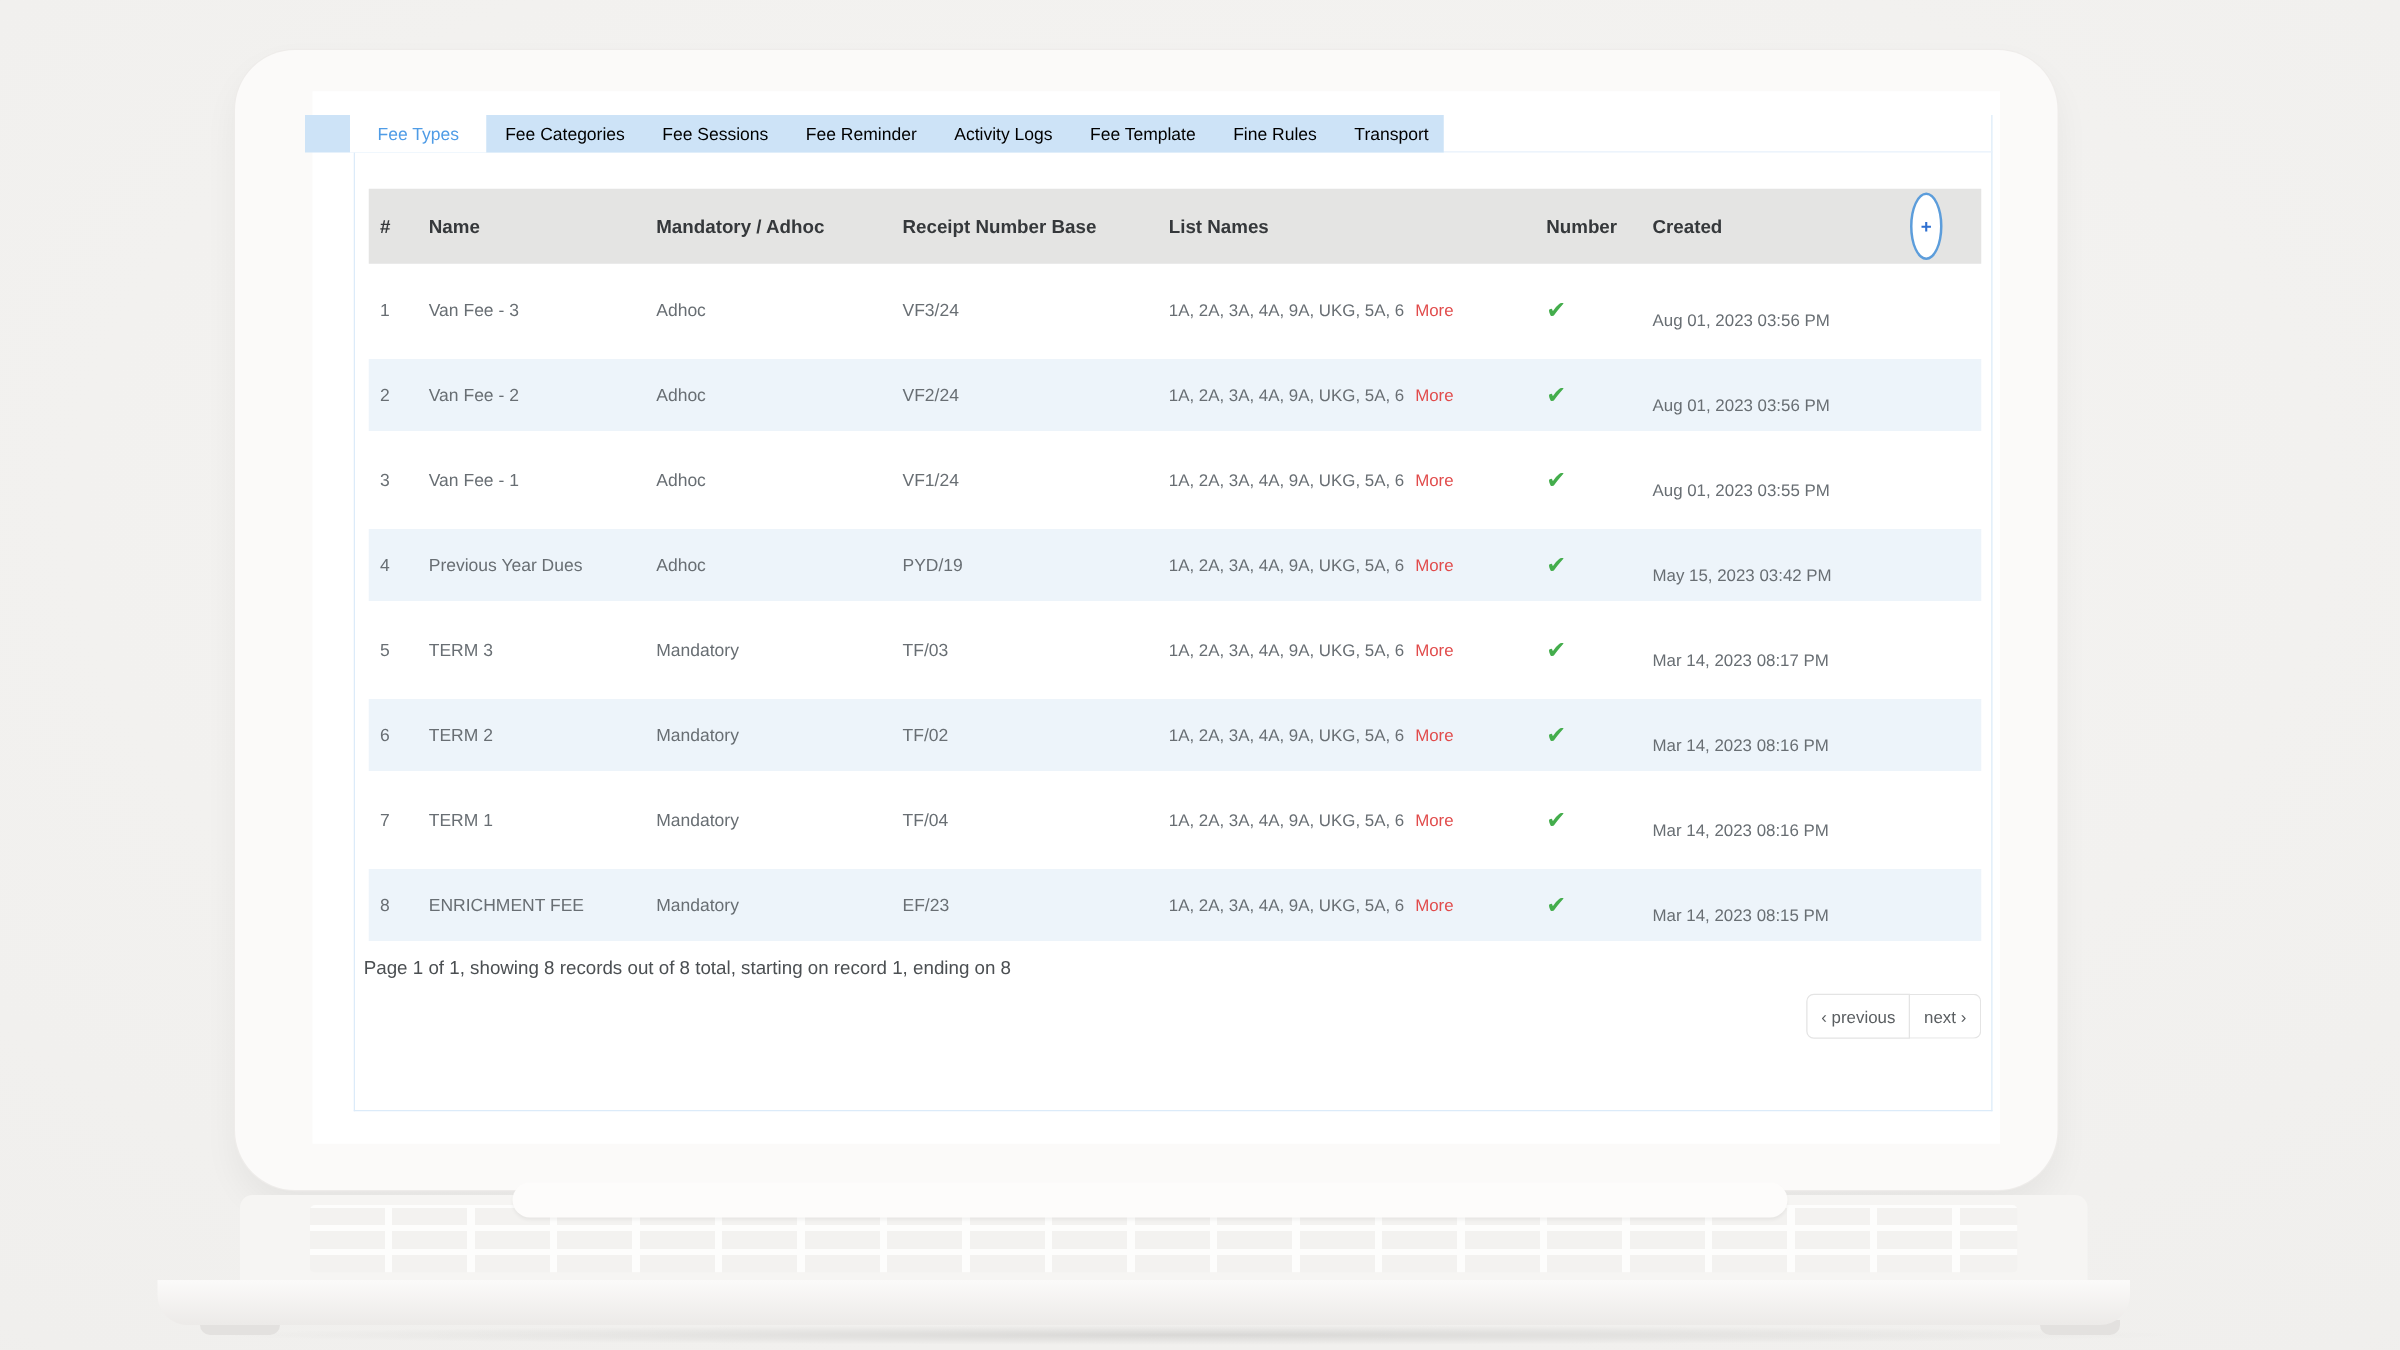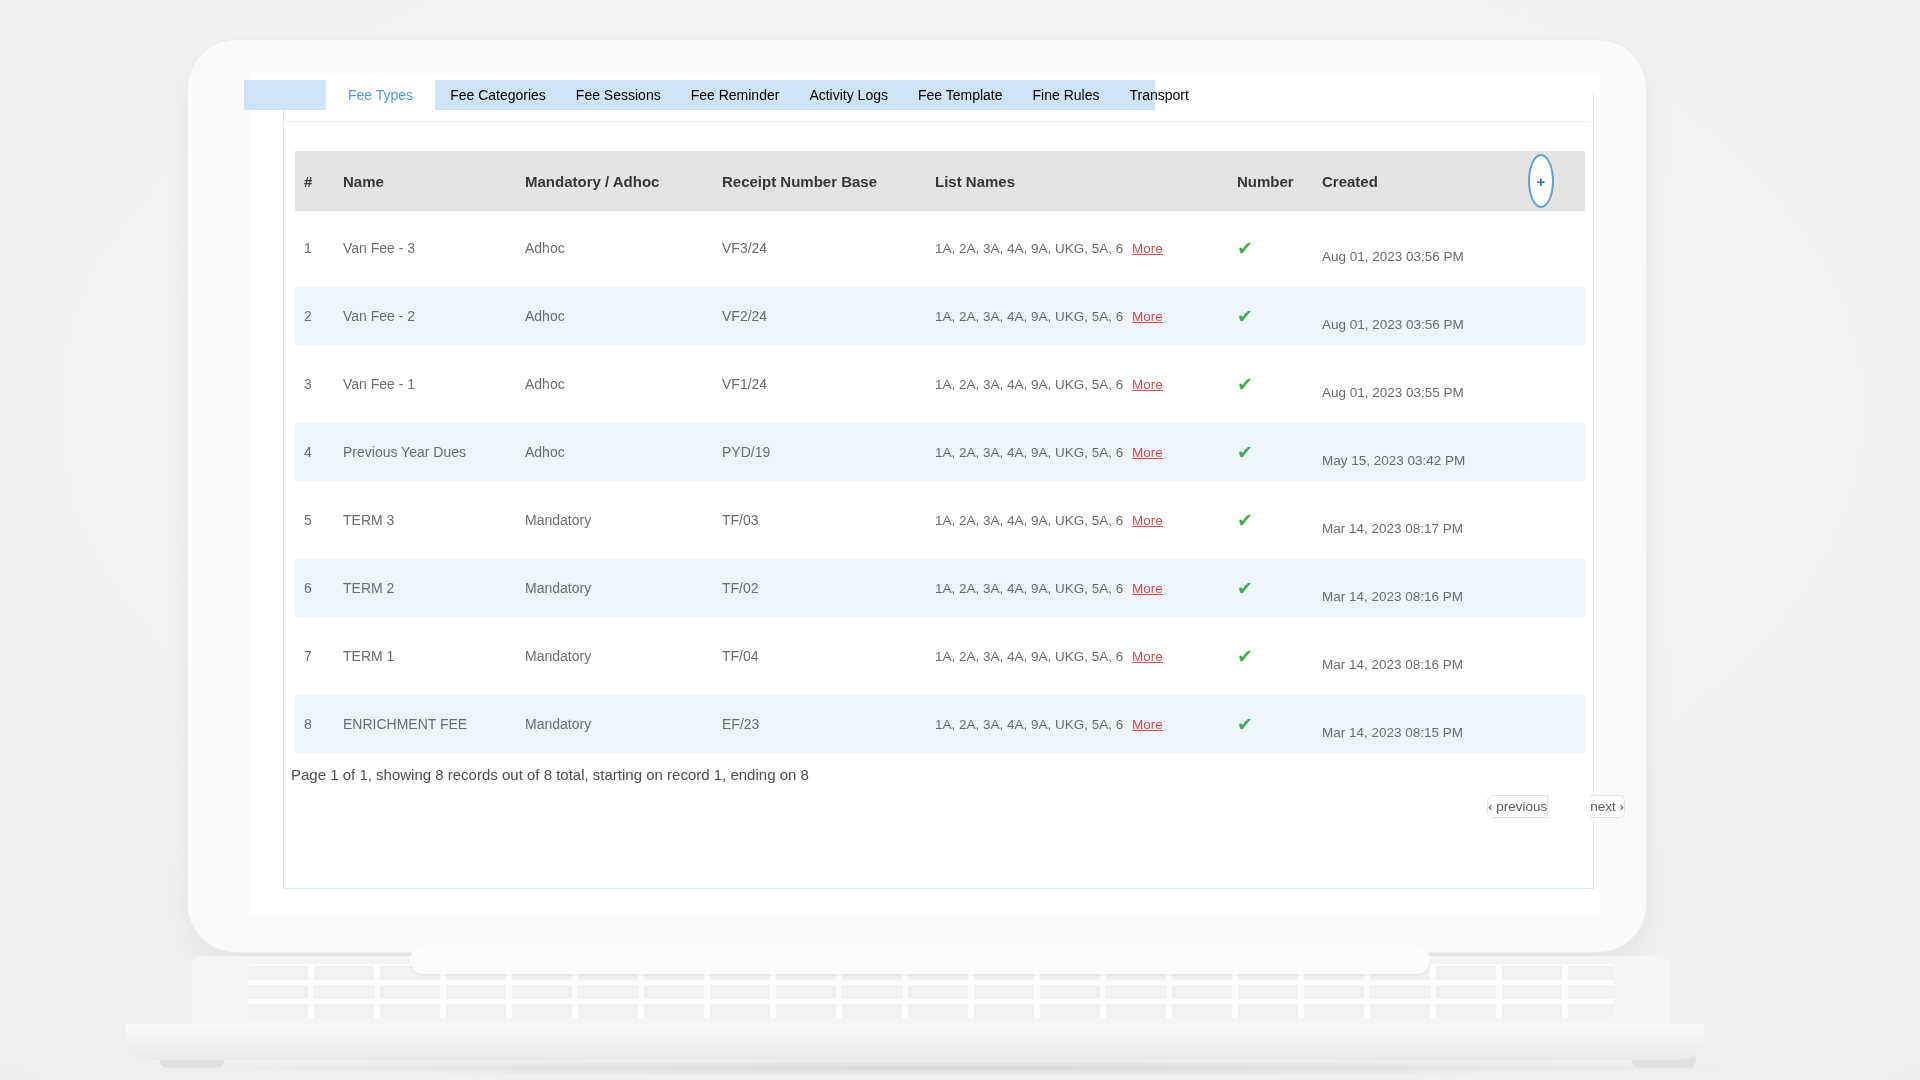--- a/index.html
+++ b/index.html
@@ -51,22 +51,22 @@
   }
 
   
   .panel {
     position:absolute; left:283px; top:92px; width:1311px; height:797px;
     background:#ffffff; border:1px solid #dcebf9; border-top:none; z-index:5;
   }
   .tab-underline { position:absolute; left:284px; top:121px; width:1310px; height:1px; background:#e8f1fb; z-index:6; }
 
   .tab-strip {
-    position:absolute; left:244px; top:80px; width:911px; height:30px;
-    background:#cde3f7; display:flex; align-items:stretch; z-index:7;padding-left:46px;
+    position:absolute; left:244px; top:92px; width:911px; height:30px;
+    background:#cde3f7; display:flex; align-items:stretch; z-index:7;
   }
   .tab-strip::before { content:""; flex:0 0 36px; }
   .tab {
     display:flex; align-items:center; padding:0 15px; font-size:14px;
     color:#000000; white-space:nowrap; cursor:pointer; border:none; background:transparent;
     font-family:inherit;
   }
   .tab.active { background:#ffffff; color:#4f9ce6; padding:0 22px; }
 
   
@@ -87,36 +87,36 @@
   .tbody { position:absolute; left:295px; top:214px; width:1290px; z-index:6; }
   .trow {
     height:68px; display:grid;
     grid-template-columns:39px 182px 197px 213px 302px 85px 198px 1fr;
     align-items:center; padding-left:9px;
     font-size:14px; color:#686e73; background:#ffffff;
   }
   .trow.alt { background:linear-gradient(#ffffff 0 5px, #edf4fa 5px 63px, #ffffff 63px 68px); }
   .cell-lists { font-size:13.5px; white-space:nowrap; }
   .more {
-    color:#e14b4b; text-decoration:underline; font-weight:500; margin-left:5px;
+    color:#e14b4b; font-weight:500; margin-left:5px;
     cursor:pointer;
   }
   .cell-status { font-size:19px; font-weight:bold; color:#44ad4c; line-height:1; }
   .cell-created { font-size:13.5px;margin-top:16px; }
 
   
   .summary {
     position:absolute; left:291px; top:766px; z-index:6;
     font-size:15px; color:#4b4f52;
   }
   .pager { position:absolute; left:1445px; top:795px; display:flex; z-index:6; }
   .pbtn {
-    height:23px; background:#ffffff; border:1px solid #e4e4e4; color:#5a5e61;
-    font-size:13.5px; padding:0 0; cursor:pointer; font-family:inherit;
-    display:flex; align-items:center; white-space:nowrap;margin-left:42px;
+    height:36px; background:#ffffff; border:1px solid #e4e4e4; color:#5a5e61;
+    font-size:13.5px; padding:0 11px; cursor:pointer; font-family:inherit;
+    display:flex; align-items:center; white-space:nowrap;
   }
   .pbtn.prev { border-radius:6px 0 0 6px; }
   .pbtn.next { border-radius:0 6px 6px 0; border-left:none; }
 </style>
 </head>
 <body>
 
 <div class="stage">
 
   <div class="lid"></div>

